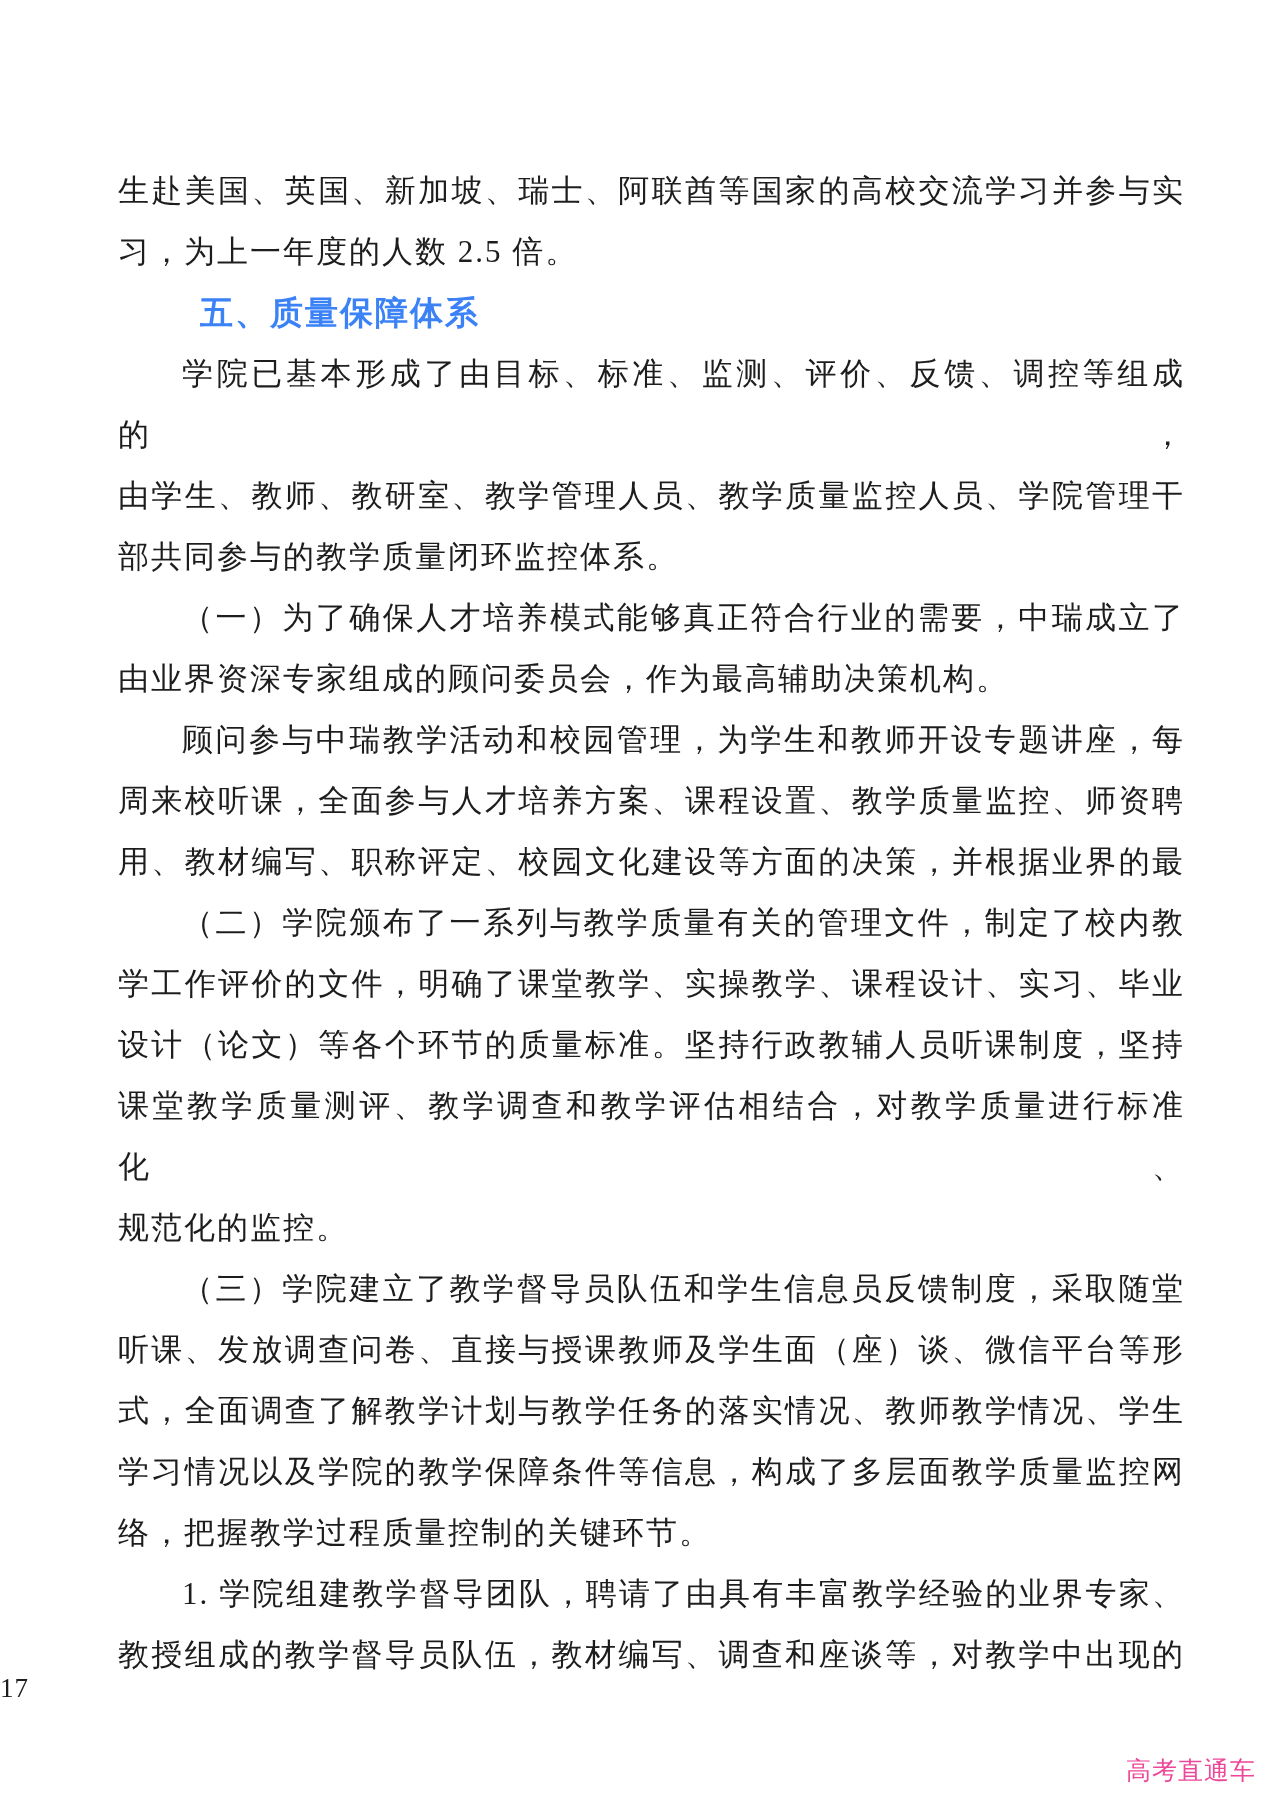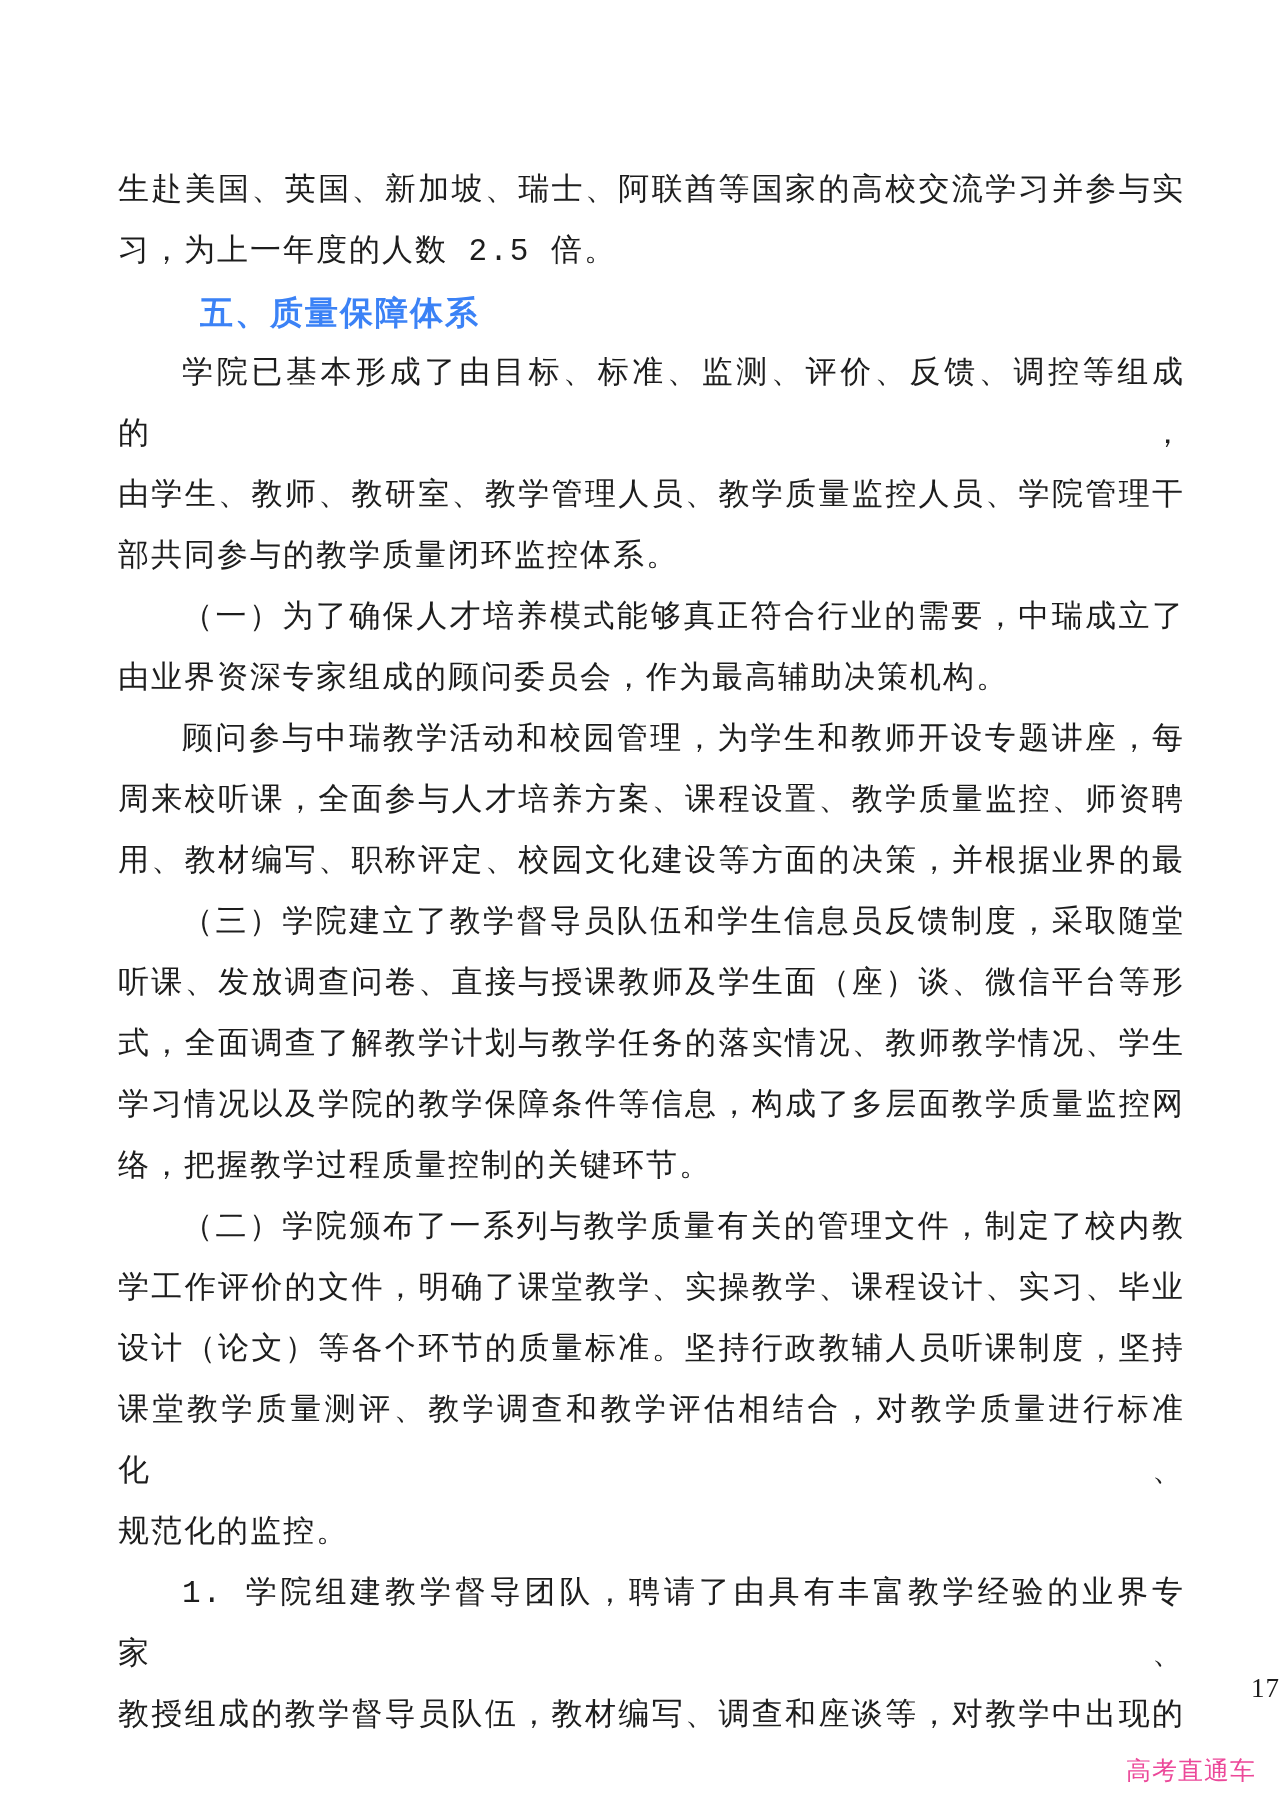--- a/index.html
+++ b/index.html
@@ -23,21 +23,20 @@
     width: 1067px;
     font-size: 31px;
     line-height: 61px;
     letter-spacing: 2px;
     color: #1d1d1d;
   }
   .paragraph { margin: 0; }
   .line {
     text-align: justify;
     text-align-last: justify;
-    font-family: Liberation Mono, monospace;
     -moz-text-align-last: justify;
   }
   .line.last {
     text-align: right;
     text-align-last: left;
     -moz-text-align-last: left;
   }
   .line.indent { text-indent: 64px; }
   .heading {
     font-family: "Liberation Sans", "DejaVu Sans", sans-serif;
@@ -46,21 +45,21 @@
     line-height: 61px;
     padding-left: 82px;
     letter-spacing: 2px;
     color: #000000;
   }
   .page-number {
     position: absolute;
     left: 0;
     right: 0;
     top: 1668px;
-    text-align: right;
+    text-align: left;
     font-size: 27px;
     line-height: 40px;
     letter-spacing: 1px;
     color: #1d1d1d;
     font-family: "Liberation Serif", "DejaVu Serif", serif;
   }
   .watermark {
     position: absolute;
     right: 24px;
     top: 1752px;
@@ -88,32 +87,32 @@
       <div class="paragraph">
         <div class="line indent">（一）为了确保人才培养模式能够真正符合行业的需要，中瑞成立了</div>
         <div class="line last">由业界资深专家组成的顾问委员会，作为最高辅助决策机构。</div>
       </div>
       <div class="paragraph">
         <div class="line indent">顾问参与中瑞教学活动和校园管理，为学生和教师开设专题讲座，每</div>
         <div class="line">周来校听课，全面参与人才培养方案、课程设置、教学质量监控、师资聘</div>
         <div class="line">用、教材编写、职称评定、校园文化建设等方面的决策，并根据业界的最</div>
       </div>
       <div class="paragraph">
+        <div class="line indent">（二）学院颁布了一系列与教学质量有关的管理文件，制定了校内教</div>
+        <div class="line">学工作评价的文件，明确了课堂教学、实操教学、课程设计、实习、毕业</div>
+        <div class="line">设计（论文）等各个环节的质量标准。坚持行政教辅人员听课制度，坚持</div>
+        <div class="line">课堂教学质量测评、教学调查和教学评估相结合，对教学质量进行标准化、</div>
+        <div class="line last">规范化的监控。</div>
+      </div>
+      <div class="paragraph">
         <div class="line indent">（三）学院建立了教学督导员队伍和学生信息员反馈制度，采取随堂</div>
         <div class="line">听课、发放调查问卷、直接与授课教师及学生面（座）谈、微信平台等形</div>
         <div class="line">式，全面调查了解教学计划与教学任务的落实情况、教师教学情况、学生</div>
         <div class="line">学习情况以及学院的教学保障条件等信息，构成了多层面教学质量监控网</div>
         <div class="line last">络，把握教学过程质量控制的关键环节。</div>
-      </div>
-      <div class="paragraph">
-        <div class="line indent">（二）学院颁布了一系列与教学质量有关的管理文件，制定了校内教</div>
-        <div class="line">学工作评价的文件，明确了课堂教学、实操教学、课程设计、实习、毕业</div>
-        <div class="line">设计（论文）等各个环节的质量标准。坚持行政教辅人员听课制度，坚持</div>
-        <div class="line">课堂教学质量测评、教学调查和教学评估相结合，对教学质量进行标准化、</div>
-        <div class="line last">规范化的监控。</div>
       </div>
       <div class="paragraph">
         <div class="line indent">1. 学院组建教学督导团队，聘请了由具有丰富教学经验的业界专家、</div>
         <div class="line">教授组成的教学督导员队伍，教材编写、调查和座谈等，对教学中出现的</div>
       </div>
     </div>
   <div class="page-number">17</div>
   <div class="watermark" style="color: #ec4899;">高考直通车</div>
 </div>
 

